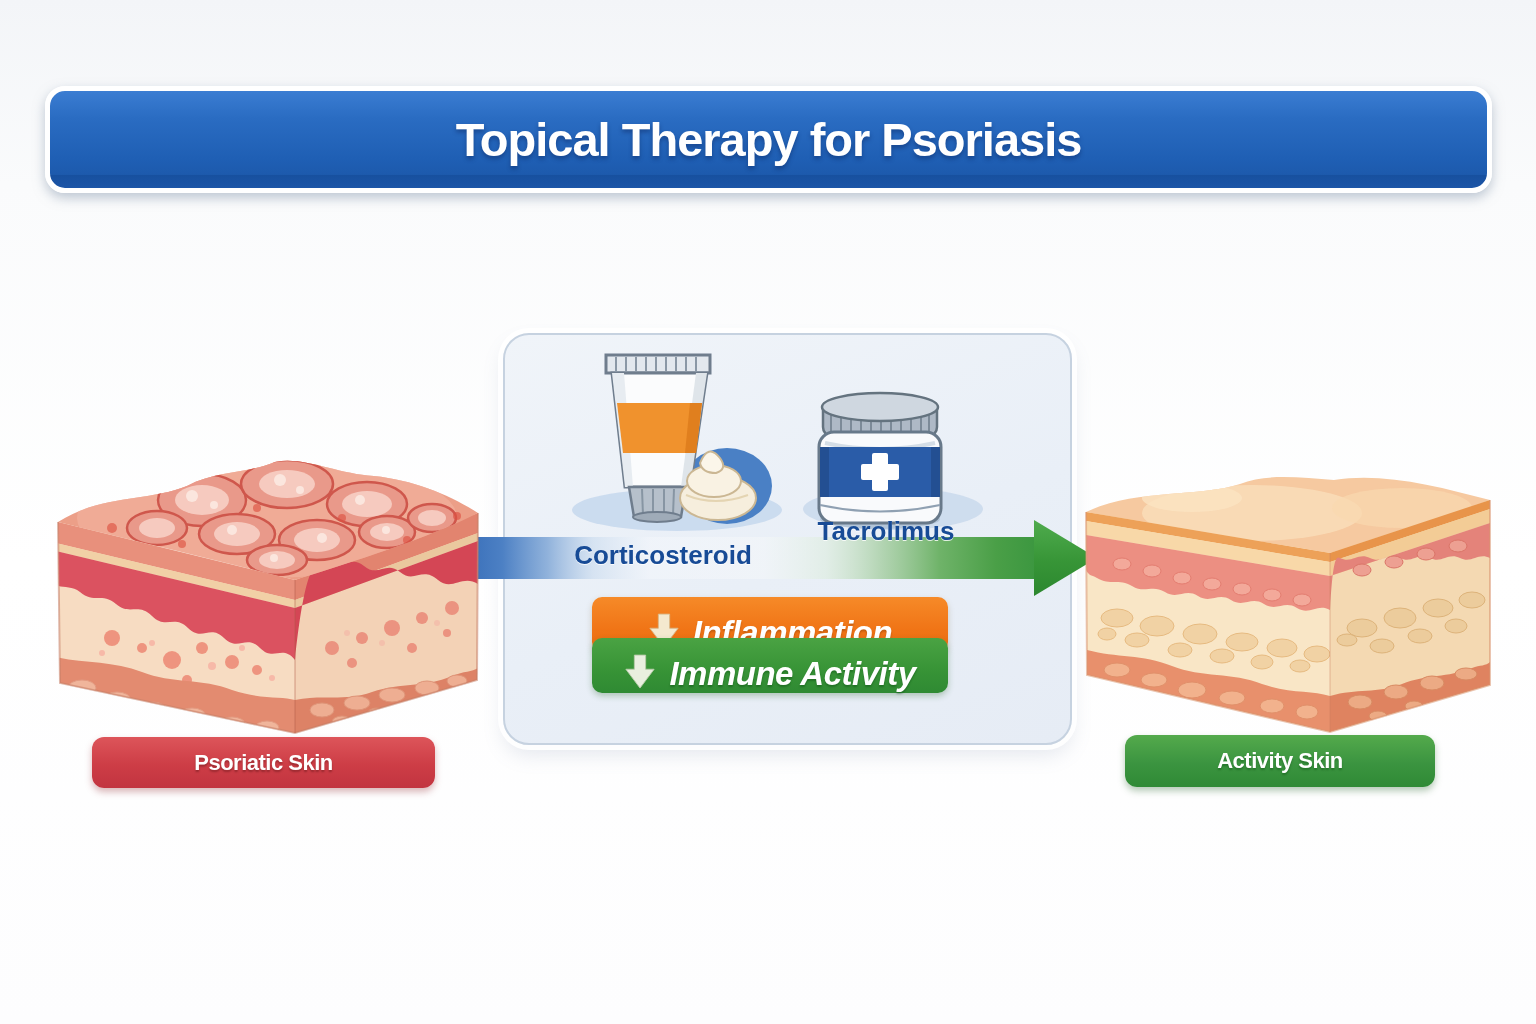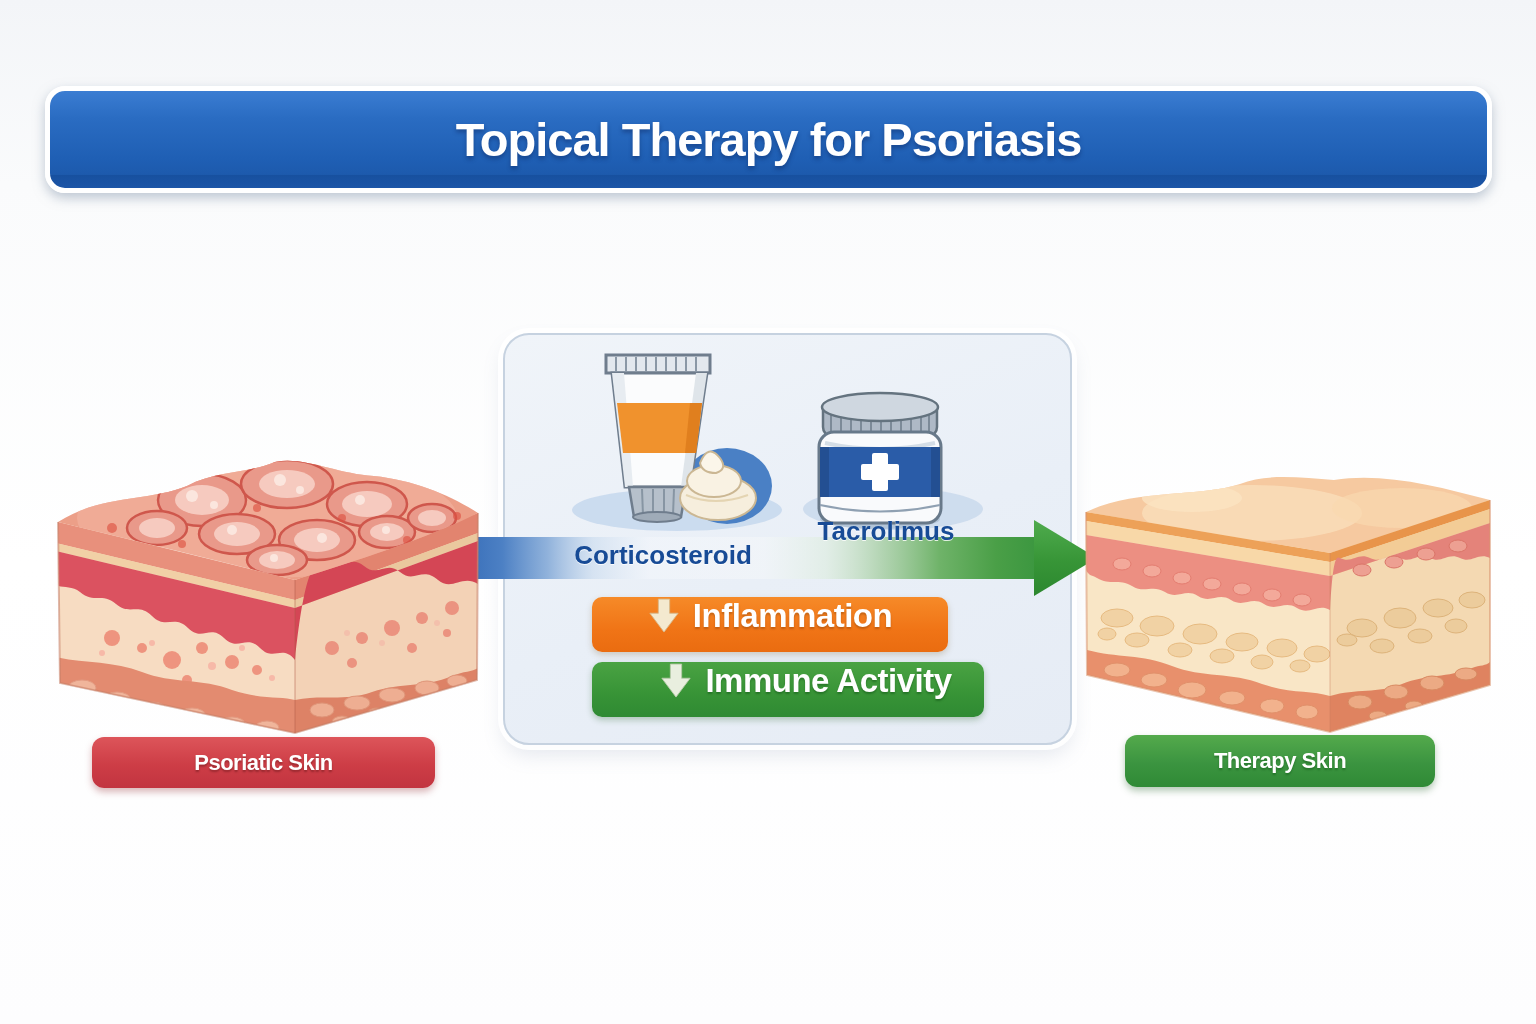--- a/index.html
+++ b/index.html
@@ -32,25 +32,26 @@
   .abs{position:absolute;}
   
   .drug-label{
     position:absolute;width:260px;text-align:center;
     font-size:26px;font-weight:700;color:#174b96;
     text-shadow:0 1px 0 rgba(255,255,255,.8);
   }
   
   .banner{
     position:absolute;left:592px;width:356px;height:55px;border-radius:10px;
-    display:flex;align-items:flex-start;justify-content:center;gap:13px;
+    display:flex;align-items:flex-end;justify-content:center;gap:13px;
     box-shadow:0 3px 6px rgba(120,90,40,.25);
+    font-style:italic;
   }
   .banner.orange{top:597px;background:linear-gradient(180deg,#f68a28 0%,#f07416 60%,#ea6c10 100%);}
-  .banner.green {top:662px;background:linear-gradient(180deg,#4aa343 0%,#379336 60%,#2f8a33 100%);box-shadow:0 3px 6px rgba(40,100,40,.3);padding-left:36px;}
+  .banner.green {top:638px;background:linear-gradient(180deg,#4aa343 0%,#379336 60%,#2f8a33 100%);box-shadow:0 3px 6px rgba(40,100,40,.3);}
   .banner-text{
     color:#ffffff;font-size:33px;font-weight:700;letter-spacing:-.5px;
     text-shadow:0 2px 2px rgba(90,40,0,.3);
   }
   .banner.green .banner-text{text-shadow:0 2px 2px rgba(0,60,10,.35);}
   
   .chip{
     position:absolute;border-radius:12px;display:flex;align-items:center;justify-content:center;
     color:#fff;font-weight:700;font-size:22px;letter-spacing:-.5px;
     text-shadow:0 2px 2px rgba(60,10,10,.35);
@@ -423,16 +424,16 @@
     <svg width="32" height="40" viewBox="0 0 34 40">
       <path d="M11,1 h12 v15 h9 l-15,20 l-15,-20 h9 Z" fill="#e9efdf" stroke="#b9ccab" stroke-width="1"></path>
     </svg>
     <span class="banner-text">Immune Activity</span>
   </div>
 
   <div class="chip red">
     <span>Psoriatic Skin</span>
   </div>
   <div class="chip green">
-    <span>Therapy Skin</span>
+    <span>Activity Skin</span>
   </div>
 
 </div>
 
 </body></html>

